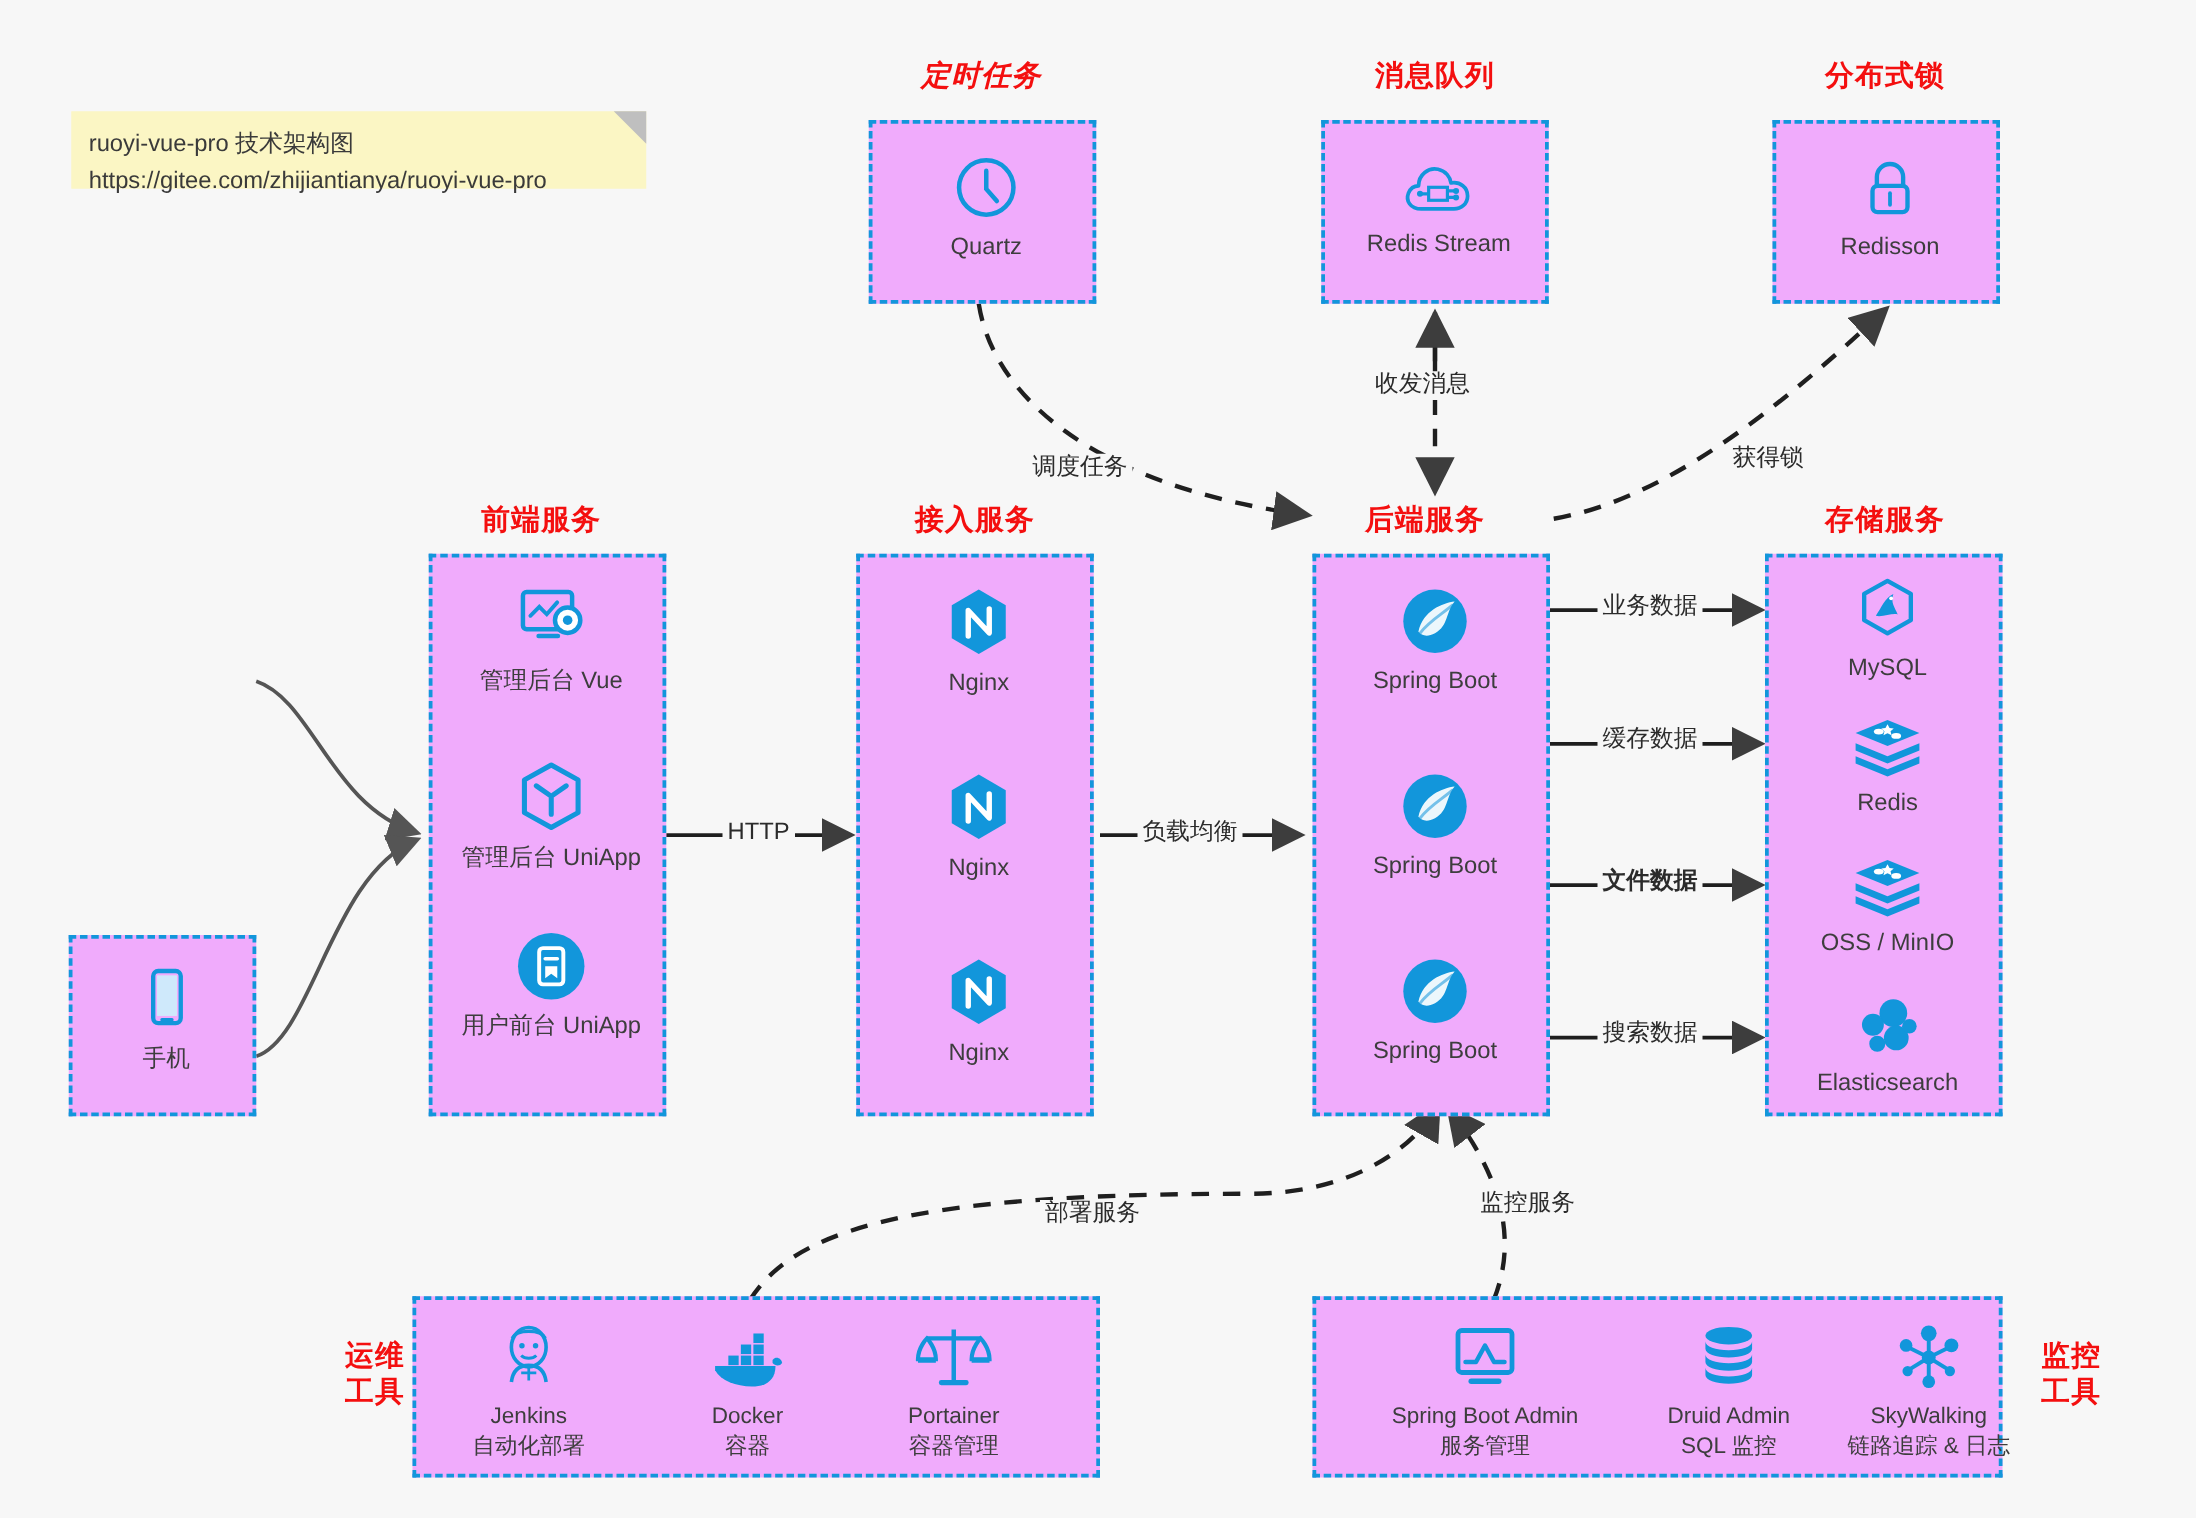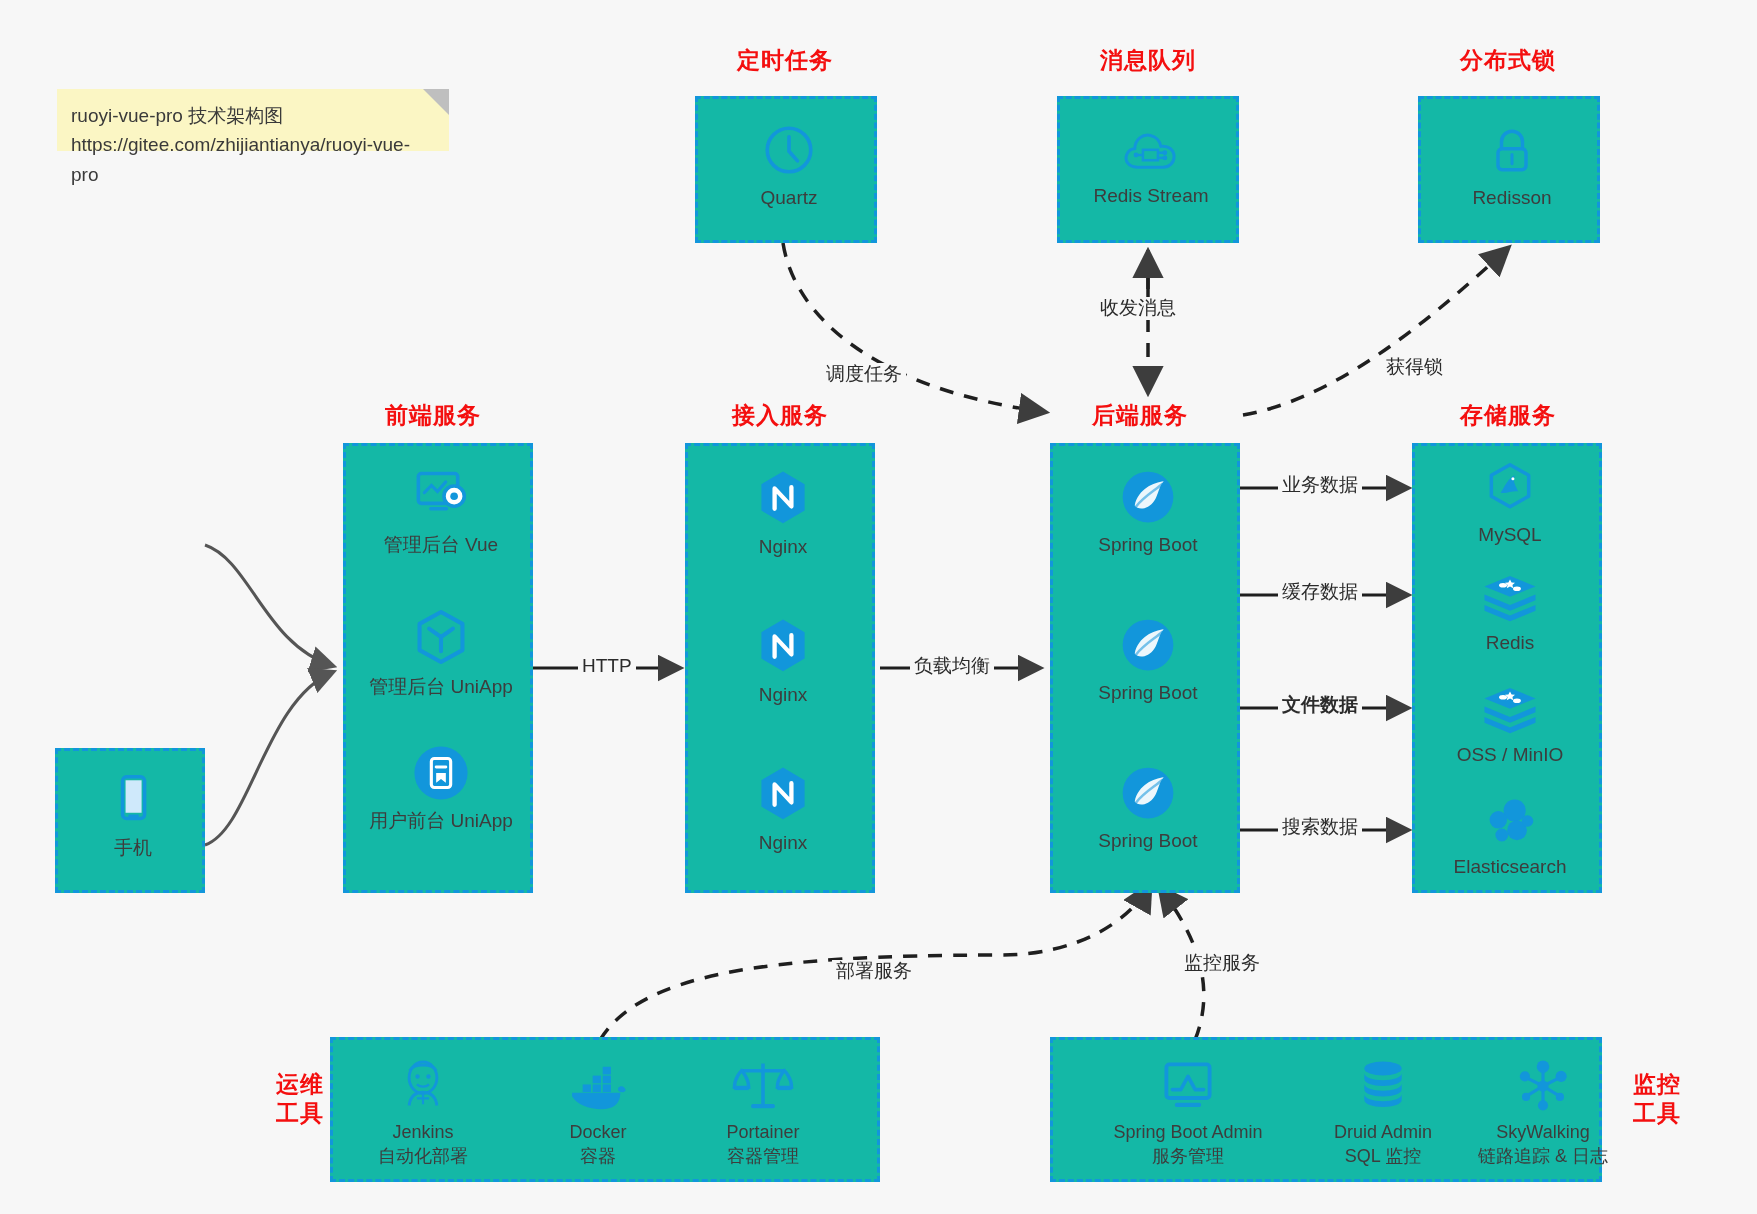--- a/index.html
+++ b/index.html
@@ -6,35 +6,35 @@
   body{
     width:1757px;height:1214px;
     background:#f7f7f7;
     font-family:"Liberation Sans","DejaVu Sans",sans-serif;
     position:relative;overflow:hidden;
   }
   #stage{position:absolute;inset:0;}
 
   
   .note{
-    position:absolute;left:57px;top:89px;width:392px;height:62px;
+    position:absolute;left:57px;top:89px;width:460px;height:62px;
     background:#fbf6c4;
     padding:12px 14px 14px 14px;box-sizing:border-box;
     font-size:19px;color:#3a3a3a;line-height:1.55;
   }
   .note .fold{
     position:absolute;right:0;top:0;width:0;height:0;
     border-left:26px solid transparent;border-top:26px solid #bfbfbf;
   }
 
   
   .box{
     position:absolute;
     border:3px dashed #1296db;
-    background:#14b8a6;
+    background:#f0abfc;
     box-sizing:border-box;
   }
 
   
   .cap{
     position:absolute;color:#f40f0f;font-weight:bold;font-size:23px;
     letter-spacing:1px;white-space:nowrap;text-align:center;
   }
   .cap.two-line{line-height:1.25;}
 
@@ -94,21 +94,21 @@
 
     <path d="M1195,1040 C1215,990 1200,940 1160,888" fill="none" stroke="#1f1f1f" stroke-width="3.5" stroke-dasharray="14 11" marker-end="url(#ar)"></path>
   </svg>
 
   <div class="note">
     <div class="fold"></div>
     <div>ruoyi-vue-pro 技术架构图</div>
     <div>https://gitee.com/zhijiantianya/ruoyi-vue-pro</div>
   </div>
 
-  <div class="cap" style="left:700px;top:45px;width:170px;">定时任务</div>
+  <div class="cap" style="left:700px;top:45px;width:170px;font-style:italic;">定时任务</div>
   <div class="cap" style="left:1063px;top:45px;width:170px;">消息队列</div>
   <div class="cap" style="left:1423px;top:45px;width:170px;">分布式锁</div>
 
   <div class="box" style="left:695px;top:96px;width:182px;height:147px;">
     <div class="node" style="left:16px;top:22px;">
       <svg class="ic" width="58" height="58" viewBox="0 0 48 48">
         <circle cx="24" cy="24" r="18" fill="none" stroke="#1296db" stroke-width="3"></circle>
         <path d="M24 13 L24 25 L31 33" fill="none" stroke="#1296db" stroke-width="3" stroke-linecap="round"></path>
       </svg>
       <div class="lab">Quartz</div>

